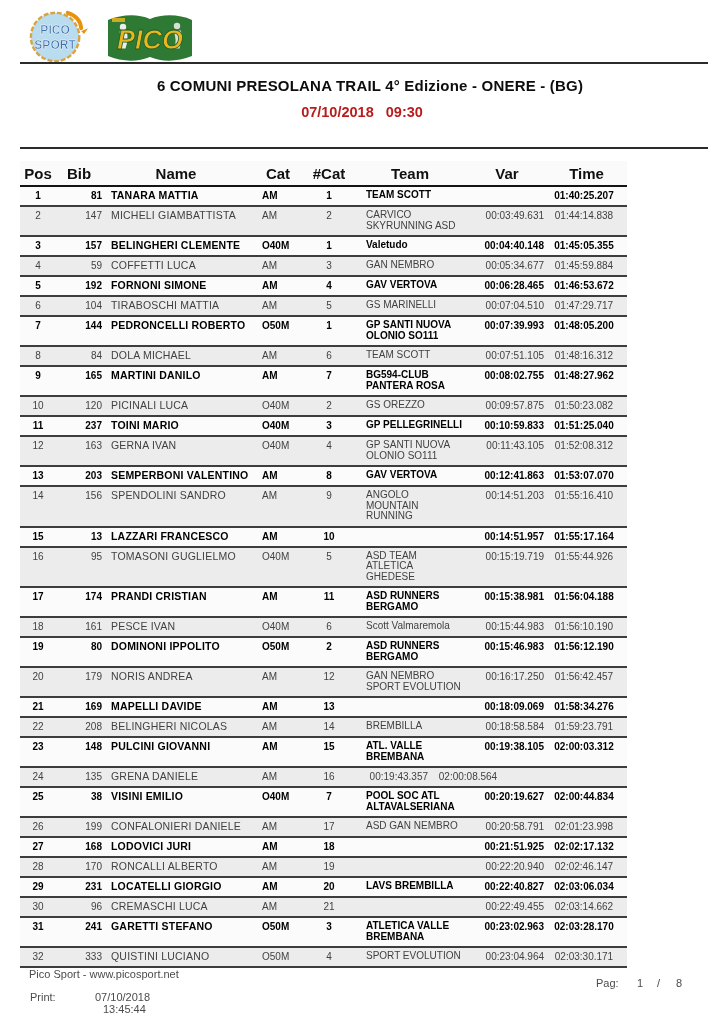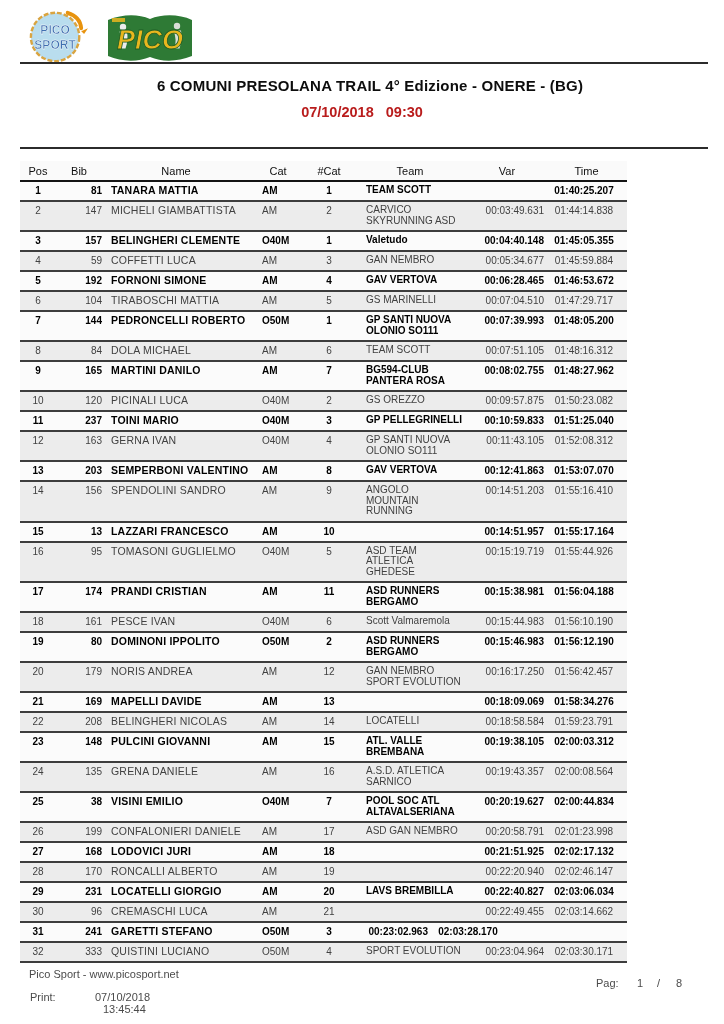--- a/index.html
+++ b/index.html
@@ -13,21 +13,21 @@
   .logo-circle{left:26px;top:7px;width:64px;height:58px}
   .logo-green{left:103px;top:11px;width:94px;height:53px}
   .rule{left:20px;width:688px;height:2px;background:#2b2b2b}
   .rule1{top:62px}
   .rule2{top:147px}
   .title{left:8px;top:77px;width:724px;text-align:center;font-size:15px;font-weight:bold;color:#0d0d0d;letter-spacing:.2px}
   .subtitle{left:0;top:104px;width:724px;text-align:center;font-size:14.5px;font-weight:bold;color:#b91c1c;white-space:pre}
 
   
   .table{left:20px;top:161px;width:607px}
-  .thead{display:flex;font-weight:normal;font-size:11px;color:#101010;border-bottom:2px solid #141414;padding:4px 0 3px;background:#fafafa}
+  .thead{display:flex;font-weight:bold;font-size:15px;color:#101010;border-bottom:2px solid #141414;padding:4px 0 3px;background:#fafafa}
   .thead>div{text-align:center}
   .row{display:flex;align-items:flex-start;border-bottom:2px solid #3d3d3d}
   .row.bold{font-weight:bold;color:#000;background:#fbfbfb}
   .row.plain{color:#414141;background:#ececec}
   .c{padding:3px 0 4px;line-height:11px;font-size:10px;box-sizing:border-box}
   .w-pos{width:36px}   .c.pos{text-align:center}
   .w-bib{width:46px}   .c.bib{text-align:right}
   .w-name{width:148px} .c.name{padding-left:9px;font-size:10.5px;letter-spacing:.2px}
   .w-cat{width:56px}   .c.cat{padding-left:12px}
   .w-catn{width:46px}  .c.catn{text-align:center}
@@ -314,21 +314,21 @@
     <div class="c var w-var">00:18:09.069</div>
     <div class="c time w-time">01:58:34.276</div>
   </div>
 
   <div class="row plain">
     <div class="c pos w-pos">22</div>
     <div class="c bib w-bib">208</div>
     <div class="c name w-name">BELINGHERI NICOLAS</div>
     <div class="c cat w-cat">AM</div>
     <div class="c catn w-catn">14</div>
-    <div class="c team w-team">LOCATELLI</div>
+    <div class="c team w-team">BREMBILLA</div>
     <div class="c var w-var">00:18:58.584</div>
     <div class="c time w-time">01:59:23.791</div>
   </div>
 
   <div class="row bold">
     <div class="c pos w-pos">23</div>
     <div class="c bib w-bib">148</div>
     <div class="c name w-name">PULCINI GIOVANNI</div>
     <div class="c cat w-cat">AM</div>
     <div class="c catn w-catn">15</div>
@@ -336,21 +336,20 @@
     <div class="c var w-var">00:19:38.105</div>
     <div class="c time w-time">02:00:03.312</div>
   </div>
 
   <div class="row plain">
     <div class="c pos w-pos">24</div>
     <div class="c bib w-bib">135</div>
     <div class="c name w-name">GRENA DANIELE</div>
     <div class="c cat w-cat">AM</div>
     <div class="c catn w-catn">16</div>
-    <div class="c team w-team">A.S.D. ATLETICA SARNICO</div>
     <div class="c var w-var">00:19:43.357</div>
     <div class="c time w-time">02:00:08.564</div>
   </div>
 
   <div class="row bold">
     <div class="c pos w-pos">25</div>
     <div class="c bib w-bib">38</div>
     <div class="c name w-name">VISINI EMILIO</div>
     <div class="c cat w-cat">O40M</div>
     <div class="c catn w-catn">7</div>
@@ -413,20 +412,21 @@
     <div class="c var w-var">00:22:49.455</div>
     <div class="c time w-time">02:03:14.662</div>
   </div>
 
   <div class="row bold">
     <div class="c pos w-pos">31</div>
     <div class="c bib w-bib">241</div>
     <div class="c name w-name">GARETTI STEFANO</div>
     <div class="c cat w-cat">O50M</div>
     <div class="c catn w-catn">3</div>
+    <div class="c team w-team">ATLETICA VALLE BREMBANA</div>
     <div class="c var w-var">00:23:02.963</div>
     <div class="c time w-time">02:03:28.170</div>
   </div>
 
   <div class="row plain">
     <div class="c pos w-pos">32</div>
     <div class="c bib w-bib">333</div>
     <div class="c name w-name">QUISTINI LUCIANO</div>
     <div class="c cat w-cat">O50M</div>
     <div class="c catn w-catn">4</div>

